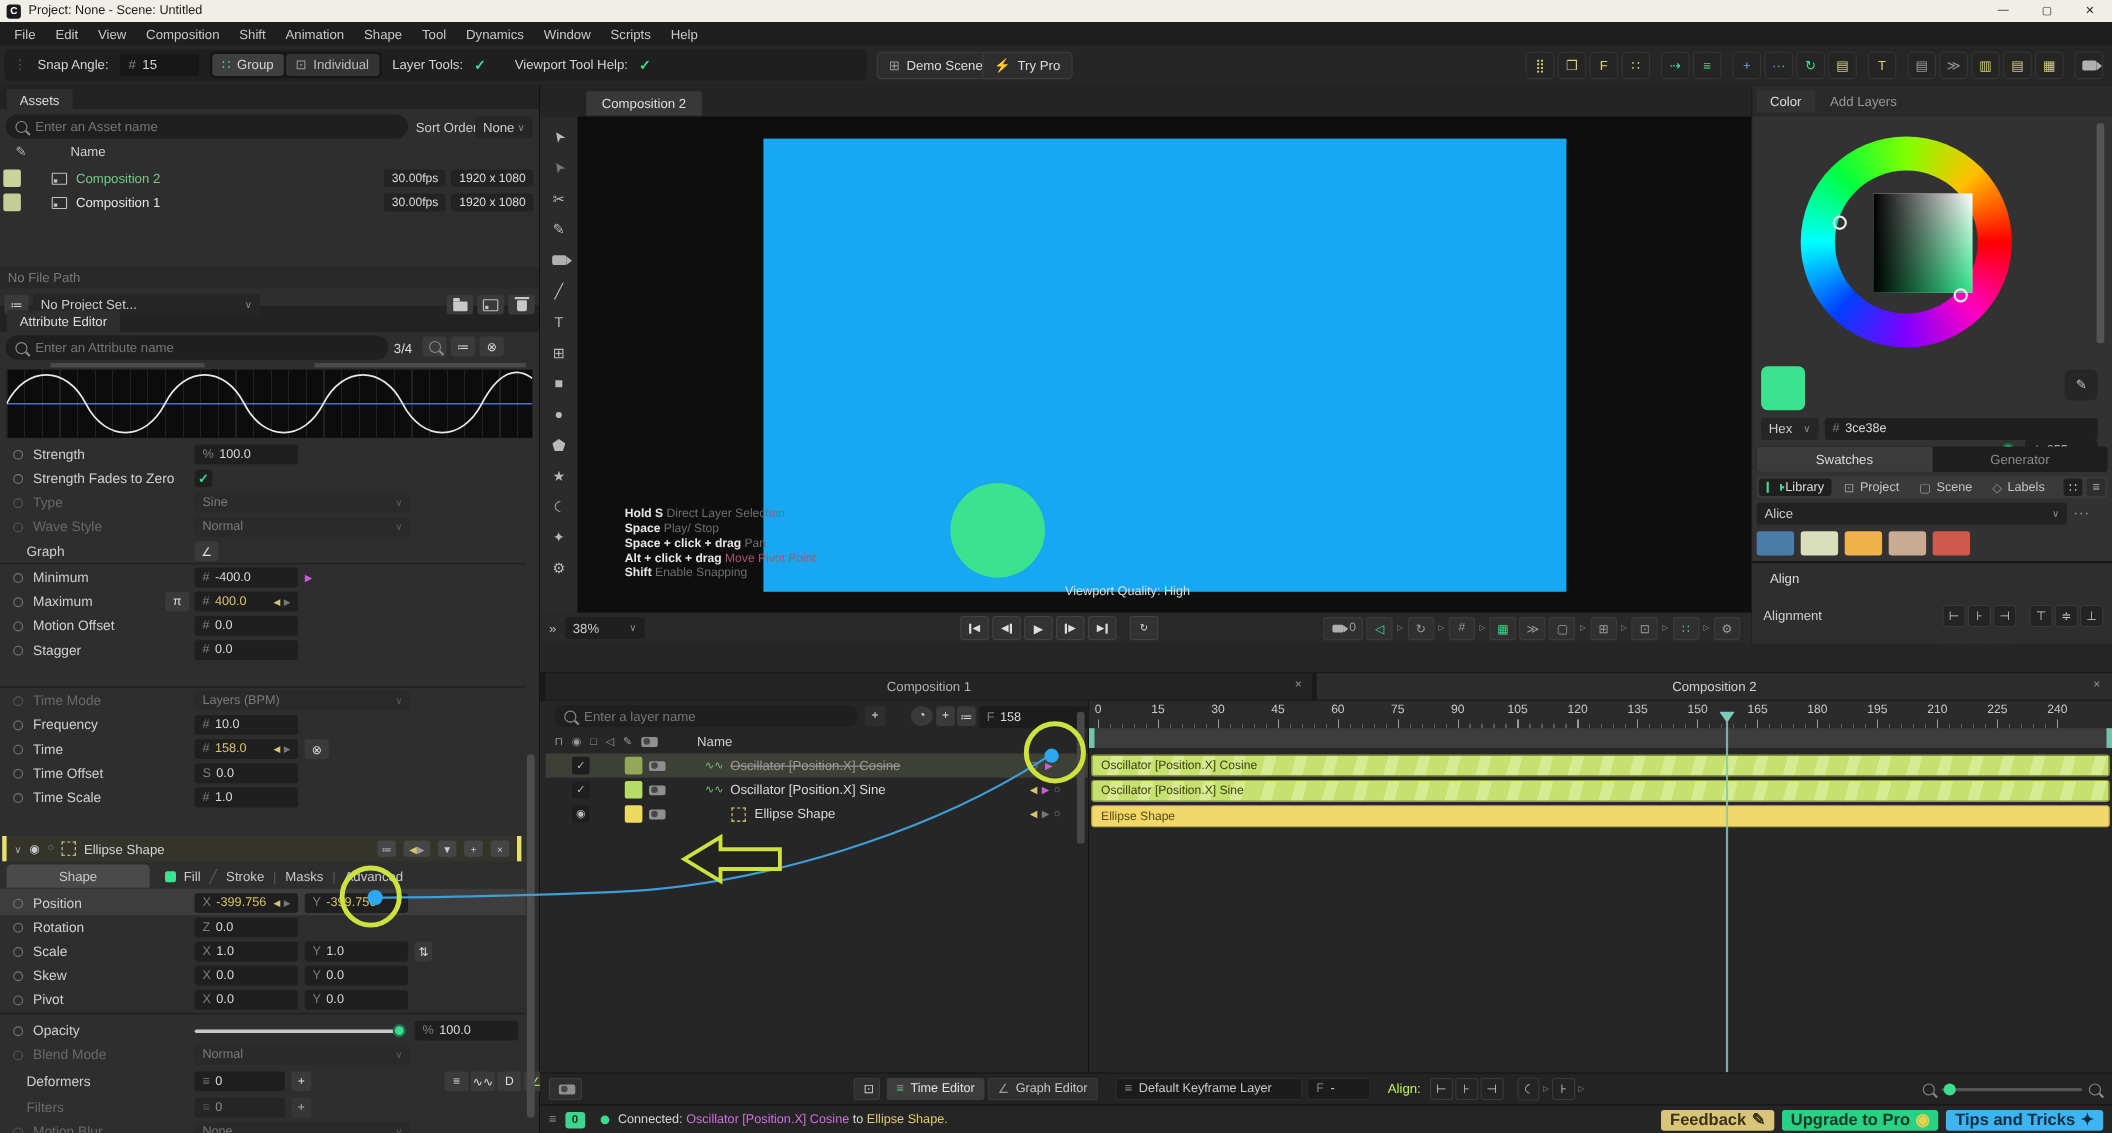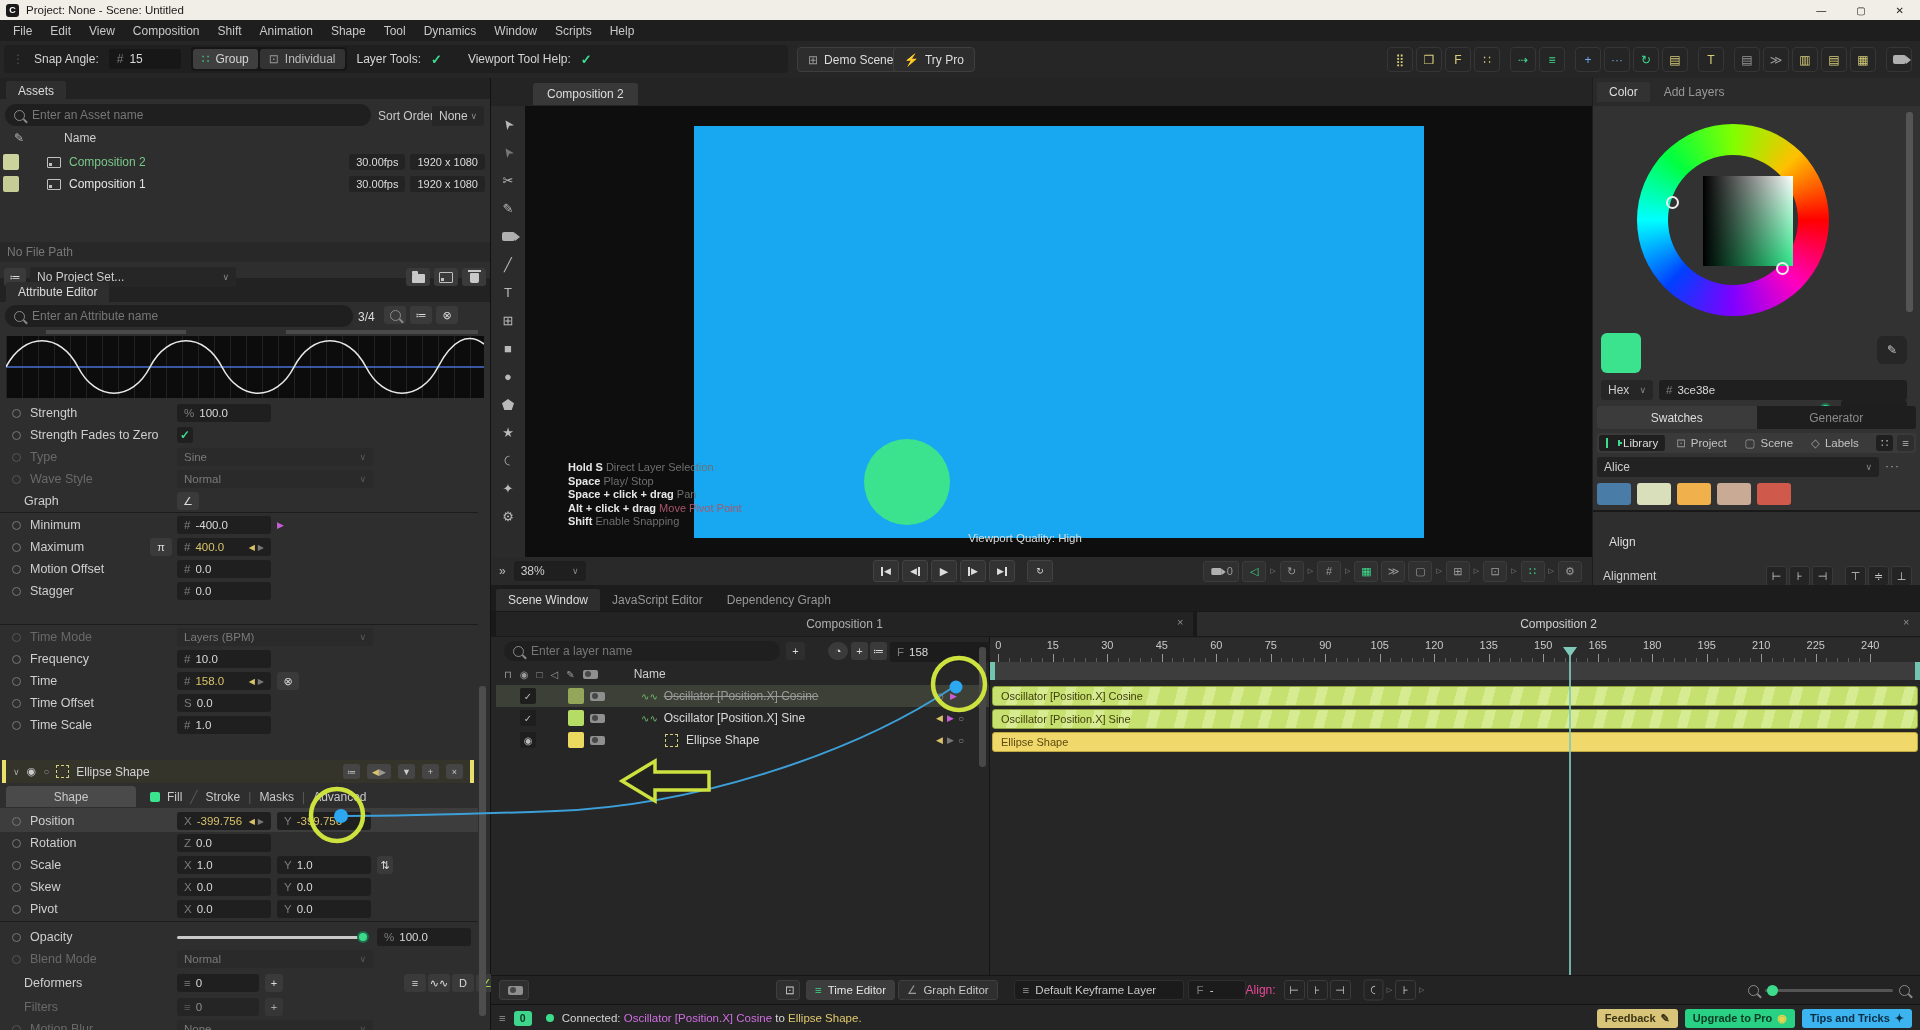--- a/index.html
+++ b/index.html
@@ -140,21 +140,21 @@
   .solid{background:#f0d86a;border-color:#bfa83e;color:#5c4a12;}
   .phtri{position:absolute;top:10px;width:0;height:0;border-left:7px solid transparent;border-right:7px solid transparent;border-top:10px solid #7fc9ba;}
   .phline{position:absolute;top:19px;width:1.5px;background:rgba(127,201,186,.85);}
   .bfooter{position:absolute;left:0;top:390px;width:1429px;height:28px;background:#232323;border-top:1px solid #161616;display:flex;align-items:center;}
   .fbtn{height:20px;background:#2f2f2f;border:1px solid #3e3e3e;border-radius:3px;display:flex;align-items:center;gap:6px;padding:0 8px;color:#c9c9c9;font-size:11.5px;flex:none;box-sizing:border-box;}
   .fbtn.on{background:#3d3d3d;color:#e3e3e3;}
 
   
   .status{left:491px;top:1004px;width:1429px;height:26px;background:#252525;border-top:1px solid #131313;display:flex;align-items:center;font-size:11.5px;}
   .badge{width:18px;height:15px;background:#3dd68c;border-radius:3px;color:#10331f;font-weight:bold;display:flex;align-items:center;justify-content:center;font-size:10.5px;}
-  .sbtn{height:19px;border-radius:3px;display:flex;align-items:center;gap:5px;padding:0 8px;font-size:11px;font-weight:bold;flex:none;}
+  .sbtn{height:19px;border-radius:3px;display:flex;align-items:center;gap:5px;padding:0 8px;font-size:15px;font-weight:bold;flex:none;}
   .mg{color:#cf6fe0;}
   .yl{color:#e0ca6e;}
 </style>
 </head>
 <body>
 
 <div class="app">
 
   <div class="ab titlebar">
     <span class="appicon">C</span>
@@ -730,21 +730,21 @@
       <span class="sel" style="position:absolute;left:4px;top:351px;width:282px;background:#222">
           <span>Alice</span>
           <span class="cv">∨</span>
         </span>
       <span class="ab" style="left:292px;top:353px;color:#aaa;letter-spacing:1px">···</span>
       <div class="ab" style="left:4px;top:377px">
         
       <span class="sw" style="background: rgb(74, 124, 168);"></span><span class="sw" style="background: rgb(217, 222, 187);"></span><span class="sw" style="background: rgb(240, 177, 76);"></span><span class="sw" style="background: rgb(201, 170, 149);"></span><span class="sw" style="background: rgb(207, 90, 76);"></span></div>
 
       <div class="alignsec">
-        <span class="panel-tab" style="background:#2e2e2e;margin:20px 0 0 4px">Align</span>
+        <span class="panel-tab" style="background:#2e2e2e;margin:4px 0 0 4px">Align</span>
         <div class="r" style="margin:14px 0 0 10px">
           <span style="color:#cfcfcf">Alignment</span>
           <span style="flex:1"></span>
           <span class="r" style="gap:2px;margin-right:8px">
             <span class="albtn">⊢</span>
             <span class="albtn">⊦</span>
             <span class="albtn">⊣</span>
             <span style="width:8px"></span>
             <span class="albtn">⊤</span>
             <span class="albtn">≑</span>
@@ -758,25 +758,20 @@
             <span class="albtn">⊪</span>
             <span class="albtn">≣</span>
             <span class="albtn">∷</span>
           </span>
         </div>
       </div>
     </div>
   </div>
 
   <div class="ab bottom">
-    <div class="btabs">
-      <span class="btab on">Scene Window</span>
-      <span class="btab">JavaScript Editor</span>
-      <span class="btab">Dependency Graph</span>
-    </div>
     <div class="ctabs">
       <span class="ctab" style="left:5px;width:697px;background:#232323;justify-content:center;color:#b0b0b0">Composition 1</span>
       <span class="ctx" style="left:686px">×</span>
       <span class="ctab" style="left:706px;width:723px;background:#2c2c2c;justify-content:center;color:#d0d0d0">Composition 2</span>
       <span class="ctx" style="left:1412px">×</span>
     </div>
 
     <div class="lpane">
       <div class="input" style="position:absolute;left:8px;top:4px;width:276px;height:20px;border-radius:10px">
         <span class="i-search"></span>
@@ -900,21 +895,21 @@
           <span>Graph Editor</span>
         </span>
       <span class="fbtn" style="margin-left:16px;background:#1b1b1b;border-color:#2e2e2e;width:170px">
           <span class="gr">≡</span>
           <span>Default Keyframe Layer</span>
         </span>
       <span class="fbtn" style="margin-left:4px;background:#1b1b1b;border-color:#2e2e2e;width:58px">
           <i class="u">F</i>
           <b class="v">-</b>
         </span>
-      <span style="color:#ec4899">Align:</span>
+      <span style="margin-left:16px;color:#bef264">Align:</span>
       <span class="r" style="gap:2px;margin-left:8px">
         <span class="albtn">⊢</span>
         <span class="albtn">⊦</span>
         <span class="albtn">⊣</span>
         <span style="width:8px"></span>
         <span class="albtn" style="transform:rotate(-90deg)">◠</span>
           <span class="vtri">▷</span>
         <span class="albtn">⊦</span>
           <span class="vtri">▷</span>
       </span>

